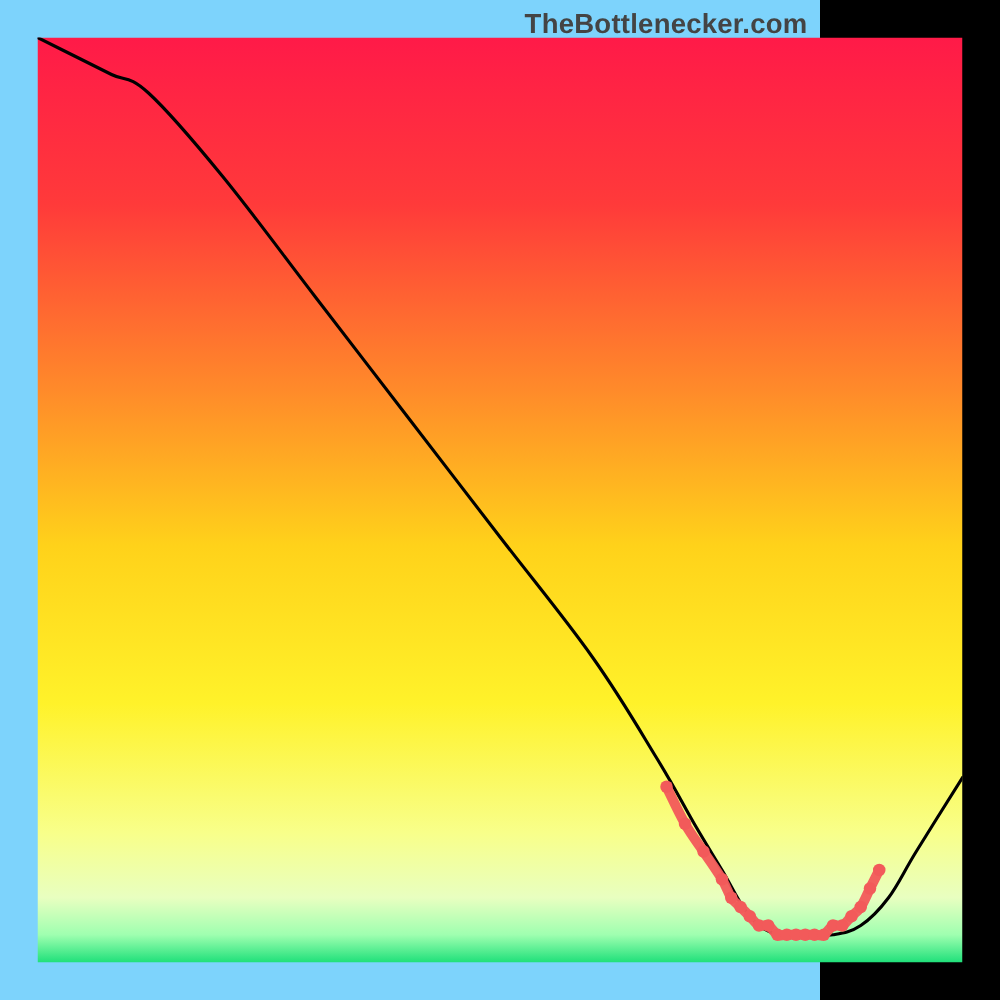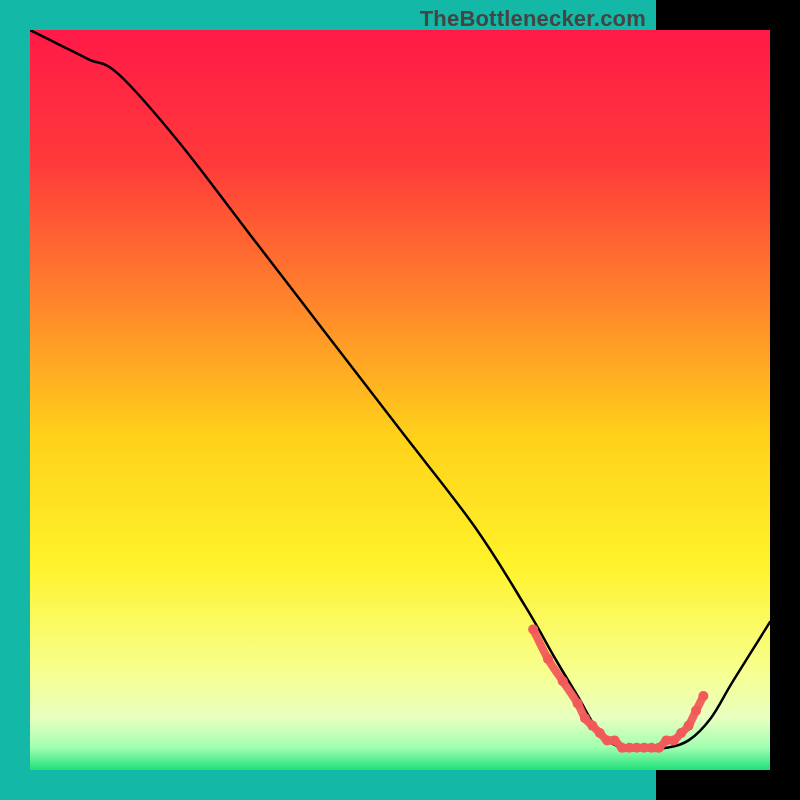--- a/index.html
+++ b/index.html
@@ -7,21 +7,21 @@
     padding: 0;
     background: #000;
     width: 800px;
     height: 800px;
     overflow: hidden;
     font-family: Arial, Helvetica, sans-serif;
   }
   .outer {
     width: 656px;
     height: 800px;
-    background: #14b8a6;
+    background: #7dd3fc;
     position: relative;
   }
   .watermark {
     position: absolute;
     top: 6px;
     right: 10px;
     color: #444;
     font-size: 22px;
     font-weight: 600;
     letter-spacing: 0.2px;

